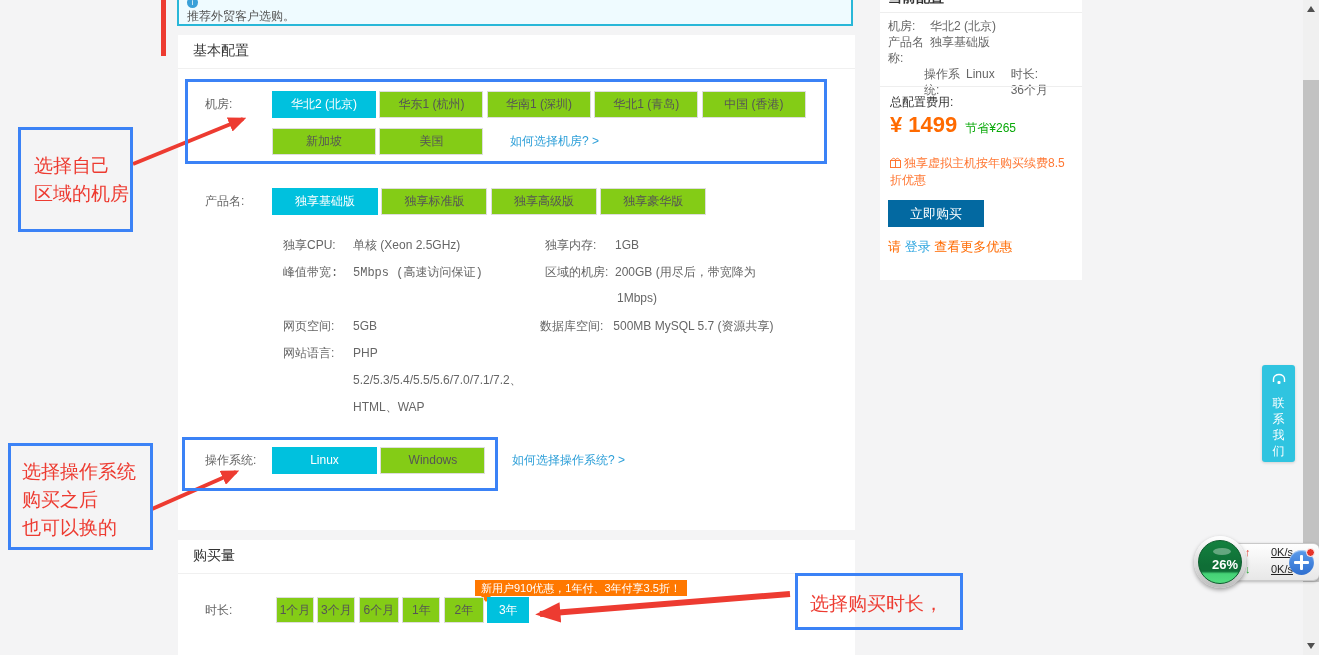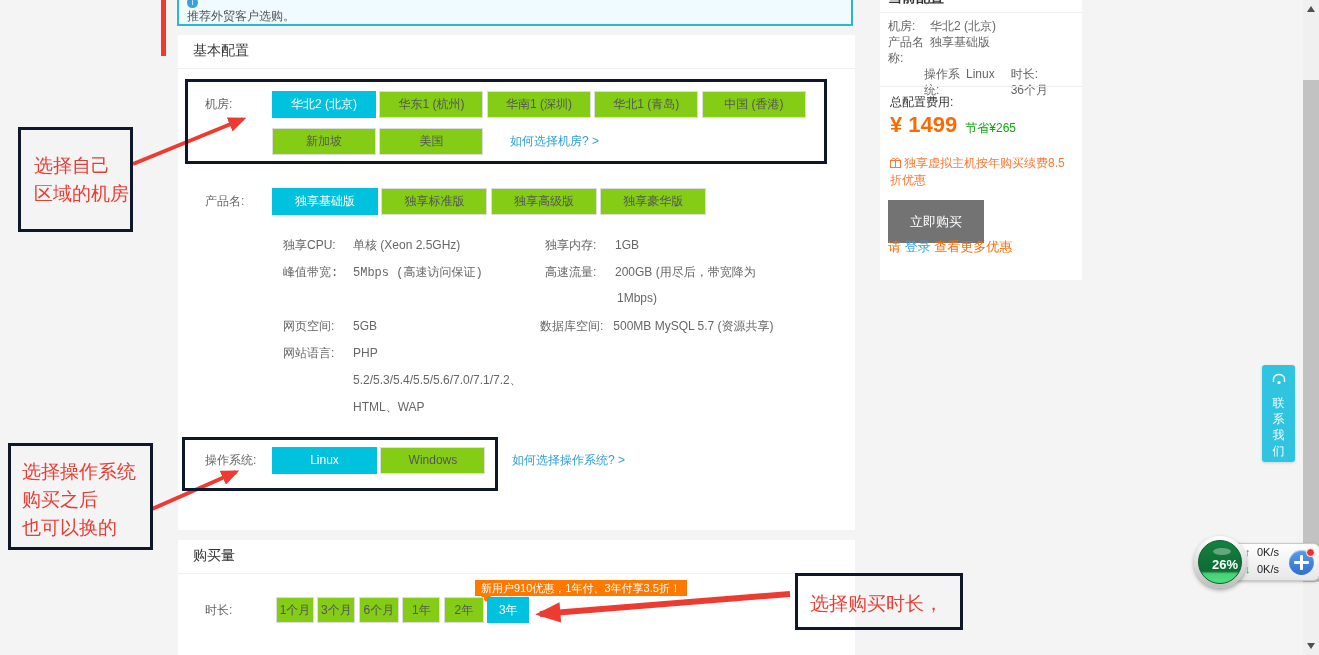--- a/index.html
+++ b/index.html
@@ -45,21 +45,21 @@
   .sumpair { vertical-align:top; }
   .sumlabel { display:inline-block; width:42px; word-break:break-all; vertical-align:top; line-height:16px; }
   .sumlabel.narrow { width:32px; }
   .sumvalue { display:inline-block; vertical-align:top; line-height:16px; }
   .sumrow3 { display:flex;margin-left:36px; }
   .total-label { position:absolute; left:10px; top:94px; font-size:12px; color:#333; }
   .price-row { position:absolute; left:10px; top:112px; white-space:nowrap; }
   .price { font-size:22px; font-weight:bold; color:#ff6a00; }
   .save { font-size:12px; color:#09a909; margin-left:8px; }
   .promo { position:absolute; left:10px; top:155px; width:184px; font-size:12px; color:#ff7733; line-height:17px; }
-  .buy-btn { position:absolute; left:8px; top:200px; width:96px; height:43px; background:#737373; border:none;
+  .buy-btn { position:absolute; left:8px; top:200px; width:96px; height:27px; background:#0369a1; border:none;
              color:#fff; font-size:13px; text-align:center; line-height:27px; cursor:pointer;
              font-family:"Liberation Sans","DejaVu Sans",sans-serif; }
   .login-line { position:absolute; left:8px; top:238px; font-size:13px; color:#ff6a00; white-space:nowrap; }
   .login-link { color:#2ea6e0; cursor:pointer; }
   .more-link { color:#ff6a00; cursor:pointer; }
 
   
   #contact { position:absolute; left:1262px; top:365px; width:33px; height:97px; background:#30c4e0;
              border-radius:3px; color:#fff; text-align:center; padding-top:7px; cursor:pointer;
              box-shadow:0 1px 3px rgba(0,0,0,.15); }
@@ -71,39 +71,39 @@
   .sb-arrow { position:absolute; left:4px; width:0; height:0; border-left:4px solid transparent; border-right:4px solid transparent; }
   .sb-up { top:6px; border-bottom:6px solid #505050; }
   .sb-down { bottom:6px; border-top:6px solid #505050; }
 
   
   #pill { position:absolute; left:1210px; top:543px; width:109px; height:38px;
           background:linear-gradient(#fefefe,#e7e7e7); border:1px solid #c9c9c9; border-right:none;
           border-radius:19px 6px 6px 19px; box-shadow:0 1px 3px rgba(0,0,0,.25); }
   .speed-row { position:absolute; font-size:11px; color:#333; white-space:nowrap; }
   .speed-arrow { display:inline-block; width:12px; font-weight:bold; }
-  .speed-val { display:inline-block; width:36px; text-align:left; color:#222; }
+  .speed-val { display:inline-block; width:36px; text-align:right; color:#222;text-decoration:underline; }
   .up-a { color:#e23b2e; } .down-a { color:#2fae3c; }
   #plusbtn { position:absolute; left:78px; top:6px; width:25px; height:25px; border-radius:50%;
              background:linear-gradient(#5b9bea,#2f6fd0); box-shadow:inset 0 1px 1px rgba(255,255,255,.6); cursor:pointer; }
   #plusbtn .bar1 { position:absolute; left:11px; top:5px; width:3px; height:15px; background:#fff; border-radius:1px; }
   #plusbtn .bar2 { position:absolute; left:5px; top:11px; width:15px; height:3px; background:#fff; border-radius:1px; }
   #plusbtn .dot { position:absolute; right:-1px; top:-2px; width:9px; height:9px; border-radius:50%; background:#e6352b; border:1px solid #fff; }
   #pcircle { position:absolute; left:1194px; top:536px; width:52px; height:52px; border-radius:50%;
              background:linear-gradient(#ffffff,#bdbdbd); box-shadow:0 2px 4px rgba(0,0,0,.35); cursor:pointer; }
   #pcircle .inner { position:absolute; left:4px; top:4px; width:44px; height:44px; border-radius:50%;
              background:linear-gradient(180deg,#13813f 0%,#0f6e36 58%,#0f6e36 72%,#45d276 78%,#52dd80 100%);
              border:1px solid #0b5c2c; }
   #pcircle .glare { position:absolute; left:14px; top:7px; width:18px; height:7px; border-radius:50%;
              background:rgba(255,255,255,.35); }
   #pcircle .pct { position:absolute; left:0; top:16px; width:52px; text-align:center; color:#fff;
              font-size:13px; font-weight:bold; }
 
   
-  .redbox { position:absolute; border:3px solid #0f172a; z-index:30; }
+  .redbox { position:absolute; border:3px solid #3b82f6; z-index:30; }
   .redvline { position:absolute; left:161px; top:0; width:5px; height:56px; background:#ed3b31; z-index:30; }
   .ann-text { color:#ed3b31; font-size:19px; line-height:28px; }
   #ann1 { left:18px; top:127px; width:115px; height:105px; padding:22px 0 0 13px; background:transparent; }
   #ann2 { left:8px; top:443px; width:145px; height:107px; padding:12px 4px 0 11px; }
   #ann3 { left:795px; top:573px; width:168px; height:57px; padding:14px 0 0 12px; }
   #arrows { position:absolute; inset:0; width:1319px; height:655px; z-index:29; pointer-events:none; }
 </style>
 </head>
 <body>
 
@@ -156,21 +156,21 @@
       <span>5.2/5.3/5.4/5.5/5.6/7.0/7.1/7.2、</span>
     </div>
     <div class="spec-line" style="left:175px; top:364px;">
       <span>HTML、WAP</span>
     </div>
 
     <div class="spec-line" style="left:367px; top:202px;">
       <span class="spec-label">独享内存:</span><span>1GB</span>
     </div>
     <div class="spec-line" style="left:367px; top:229px;">
-      <span class="spec-label">高速流量:</span><span>200GB (用尽后，带宽降为</span>
+      <span class="spec-label">区域的机房:</span><span>200GB (用尽后，带宽降为</span>
     </div>
     <div class="spec-line" style="left:439px; top:256px;">
       <span>1Mbps)</span>
     </div>
     <div class="spec-line" style="left:362px; top:283px;">
       <span class="spec-label auto">数据库空间:</span><span>500MB MySQL 5.7 (资源共享)</span>
     </div>
 
     <div class="fieldlabel" style="left:27px; top:412px;">操作系统:</div>
     <div class="btnrow" style="left:95px; top:412px;">

